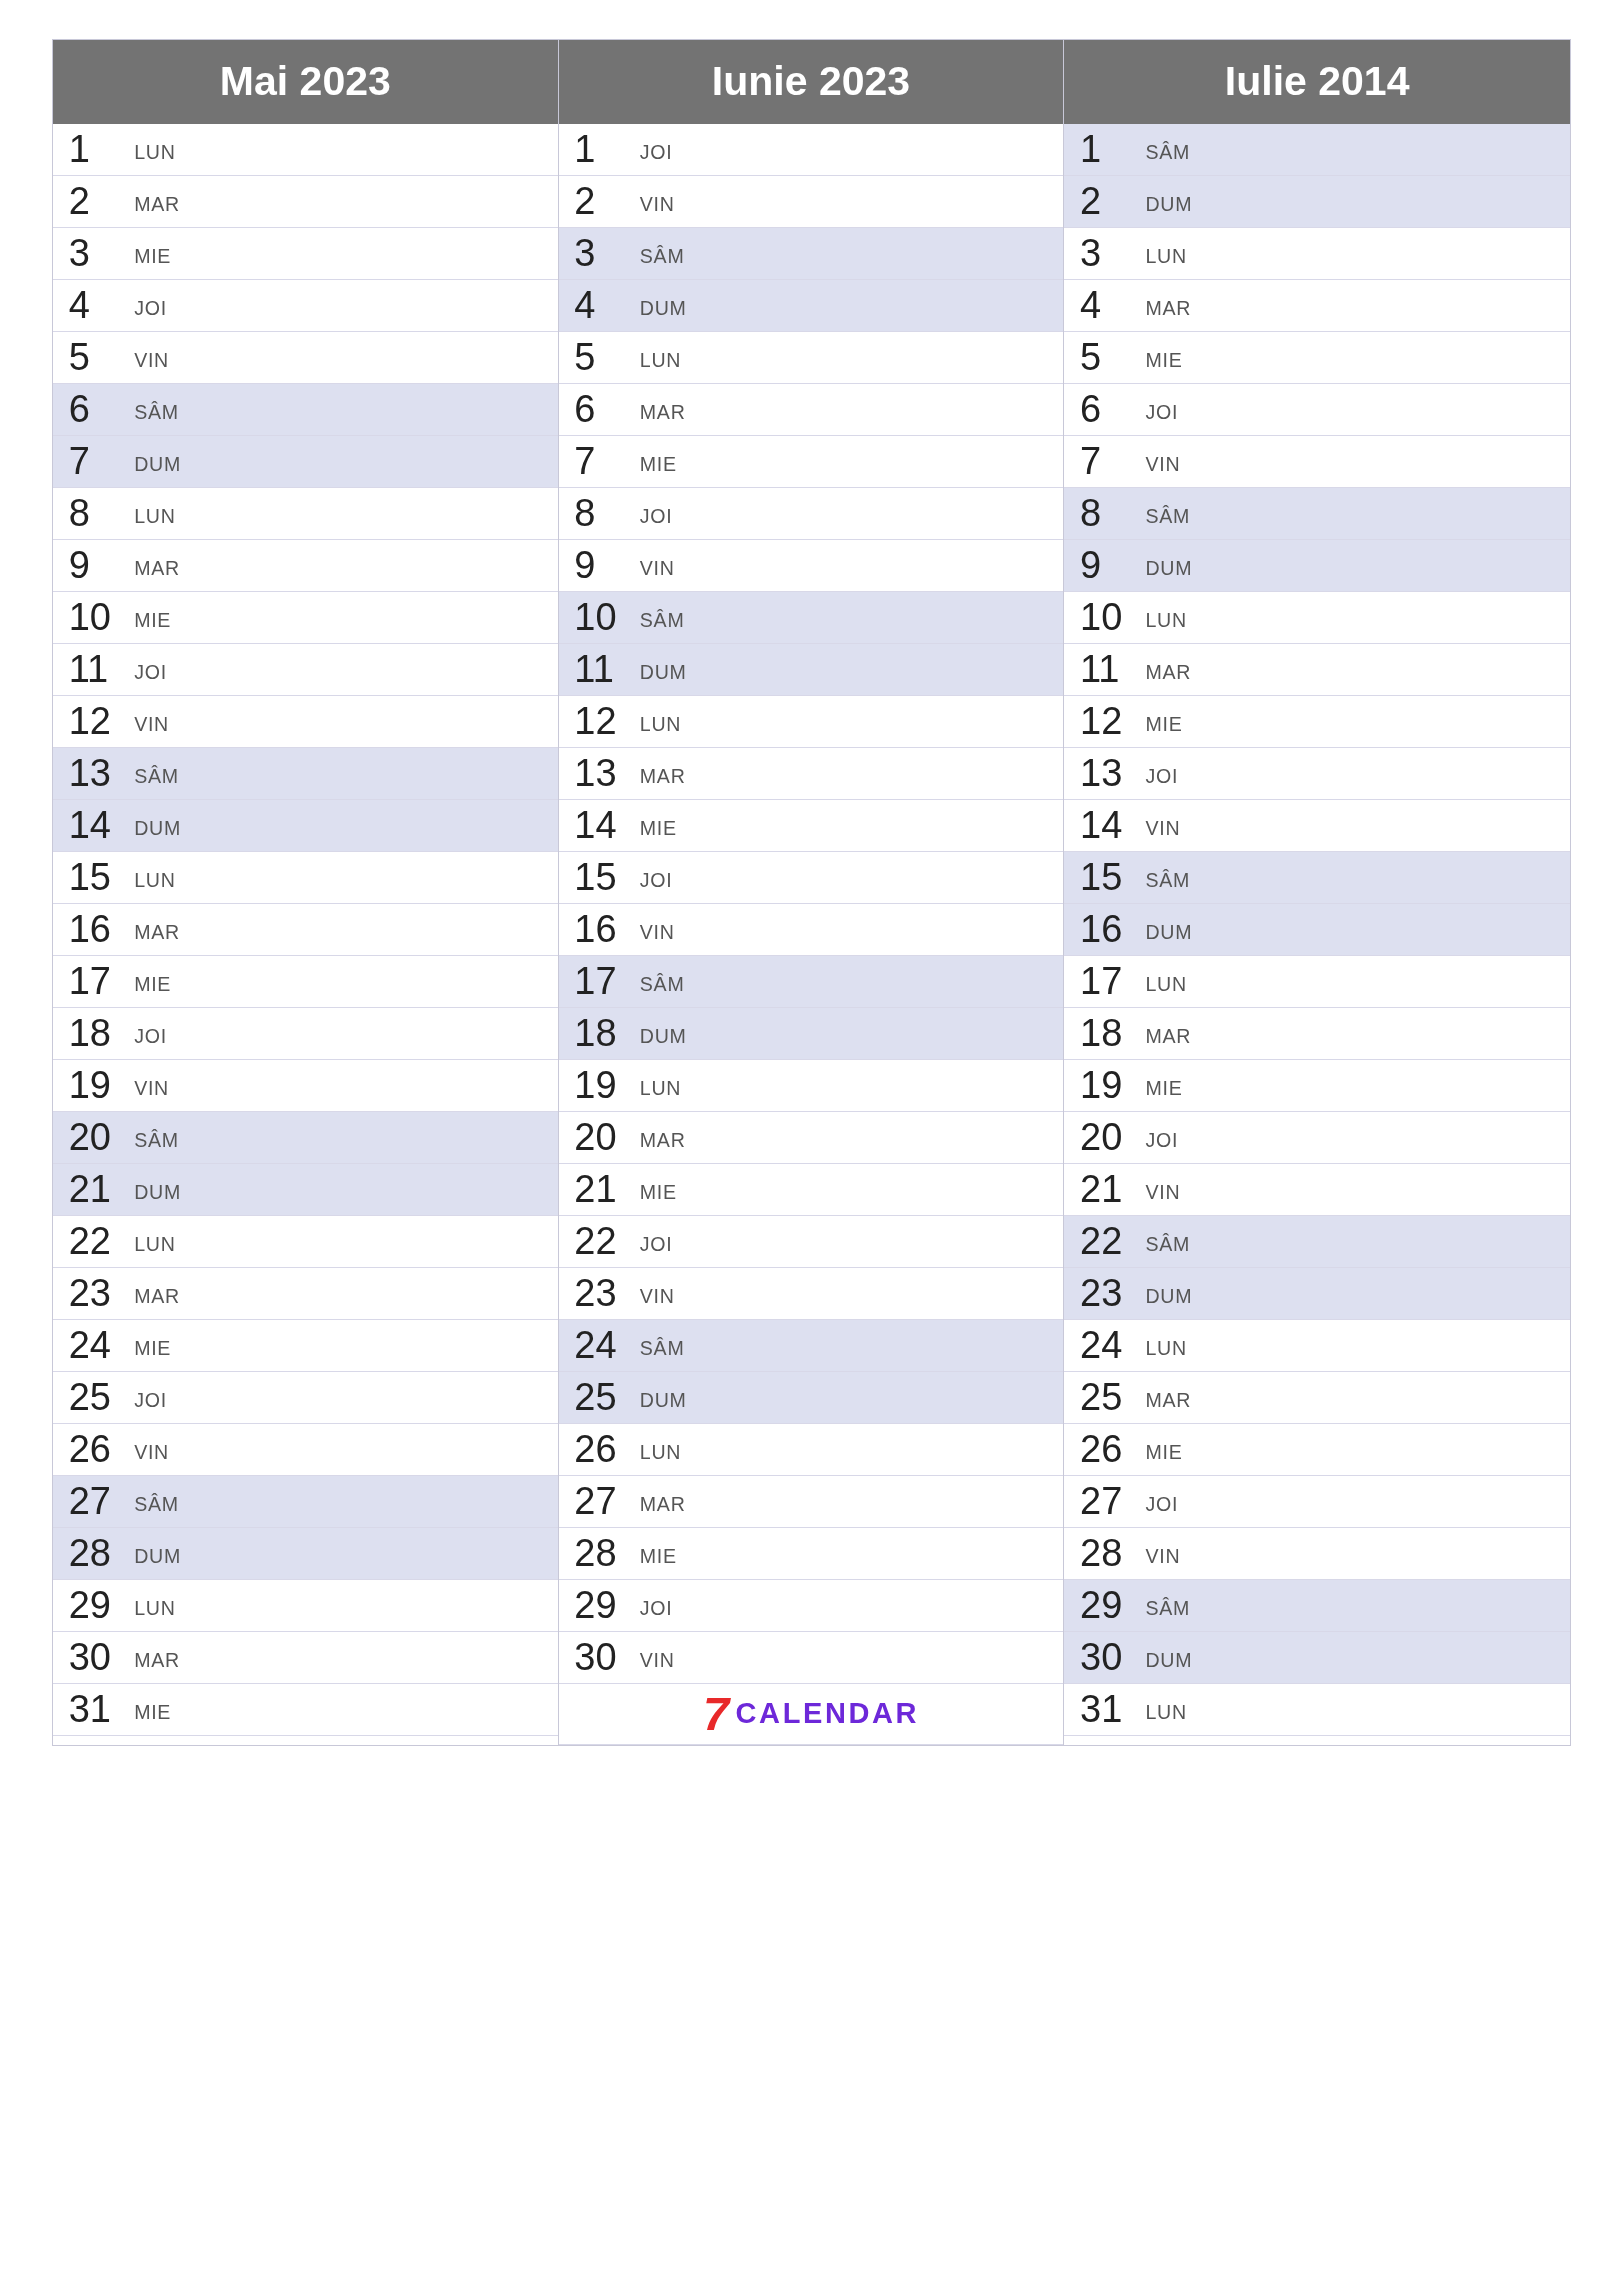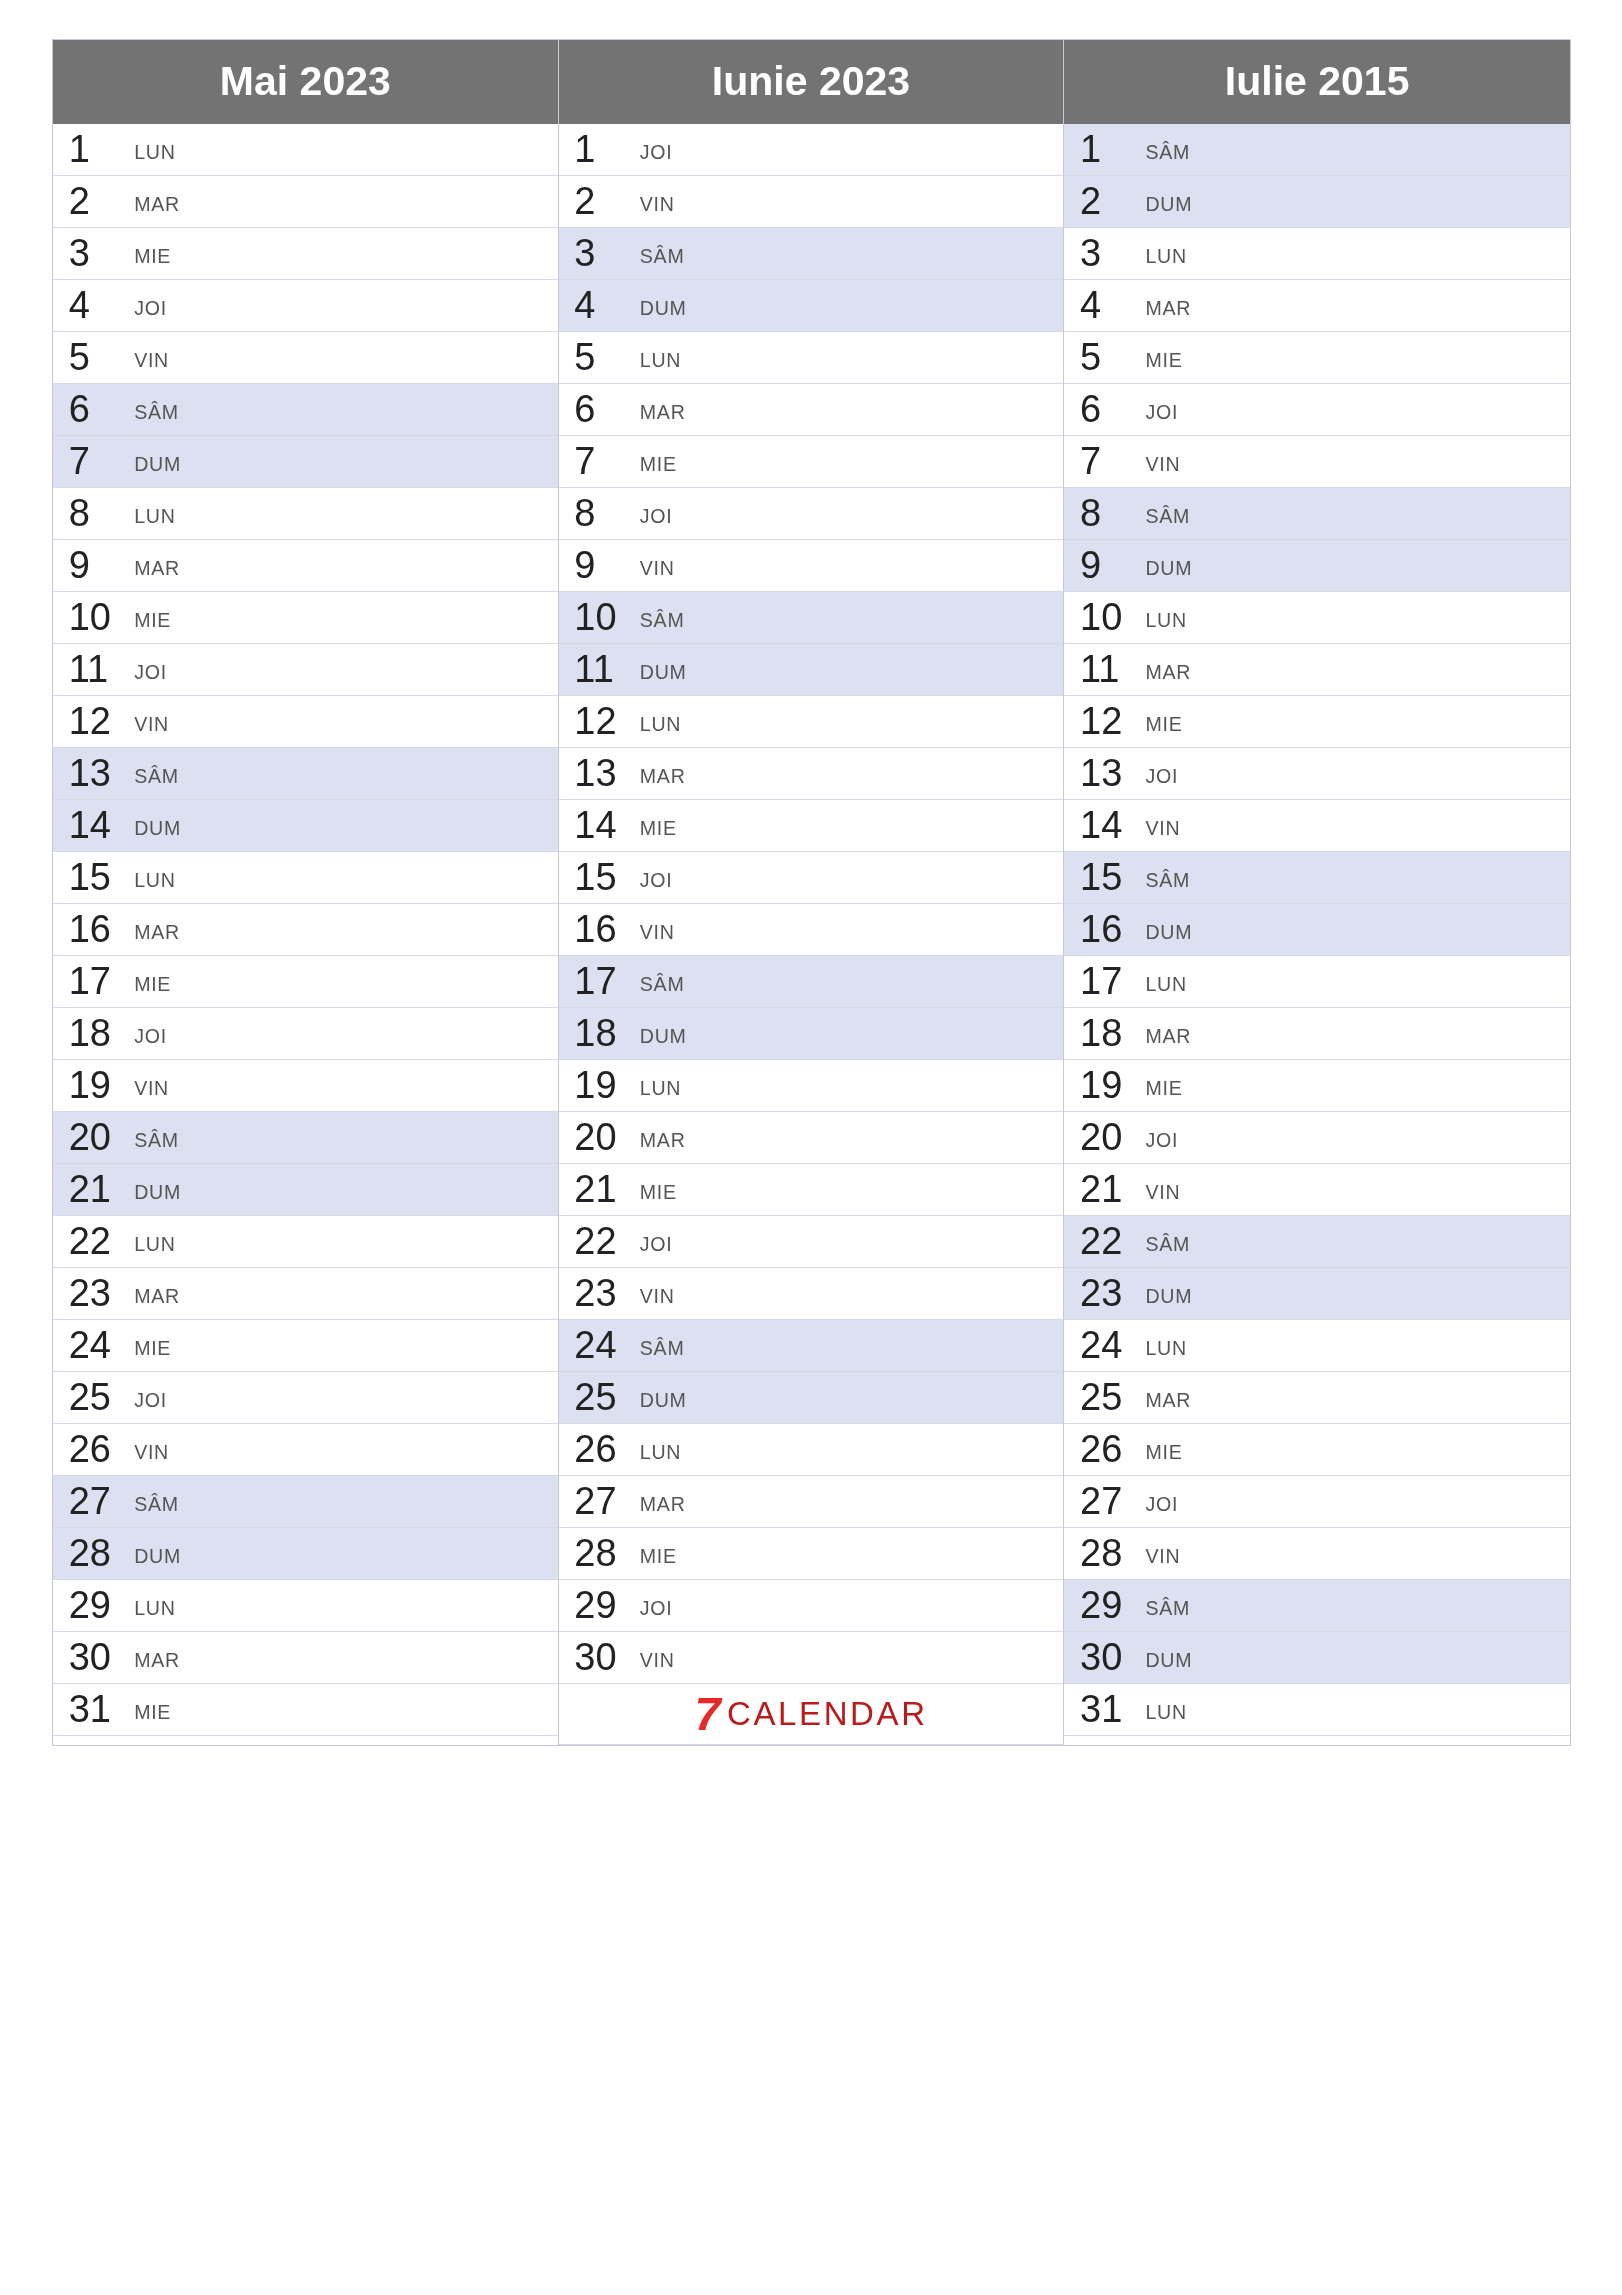--- a/index.html
+++ b/index.html
@@ -94,21 +94,21 @@
 
 <div class="calendar-container">
   <div class="calendar-header">
     <div class="month-header">
       <span>Mai 2023</span>
     </div>
     <div class="month-header">
       <span>Iunie 2023</span>
     </div>
     <div class="month-header">
-      <span>Iulie 2015</span>
+      <span>Iulie 2014</span>
     </div>
   </div>
   <div class="calendar-body" id="calendar-body">
 
   <div class="month-col">
         <div class="day-row">
           <span class="day-number">1</span>
           <span class="day-name">LUN</span>
         </div>
         <div class="day-row">
@@ -349,21 +349,21 @@
           <span class="day-number">29</span>
           <span class="day-name">JOI</span>
         </div>
         <div class="day-row">
           <span class="day-number">30</span>
           <span class="day-name">VIN</span>
         </div>
         <div class="day-row logo-row" style="justify-content: center;">
           <div class="logo-area">
             <span class="logo-seven" style="font-size:47px;font-weight:bold;color:#e8292a;font-style:italic;">7</span>
-            <span class="logo-text" style="font-size:33px;font-weight:normal;color:#b91c1c;letter-spacing:2.6px;">CALENDAR</span>
+            <span class="logo-text" style="font-size:29px;font-weight:bold;color:#6d28d9;letter-spacing:2.6px;">CALENDAR</span>
           </div>
         </div>
       </div>
       <div class="month-col">
         <div class="day-row weekend">
           <span class="day-number">1</span>
           <span class="day-name">SÂM</span>
         </div>
         <div class="day-row weekend">
           <span class="day-number">2</span>

